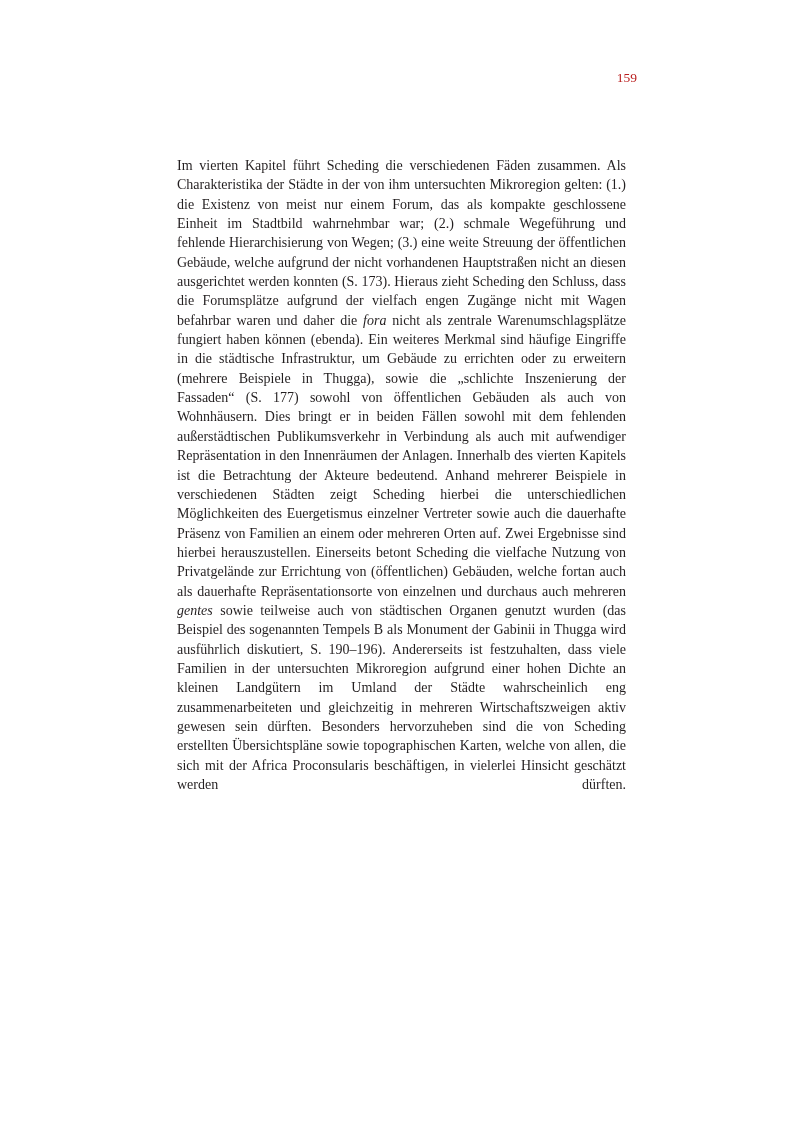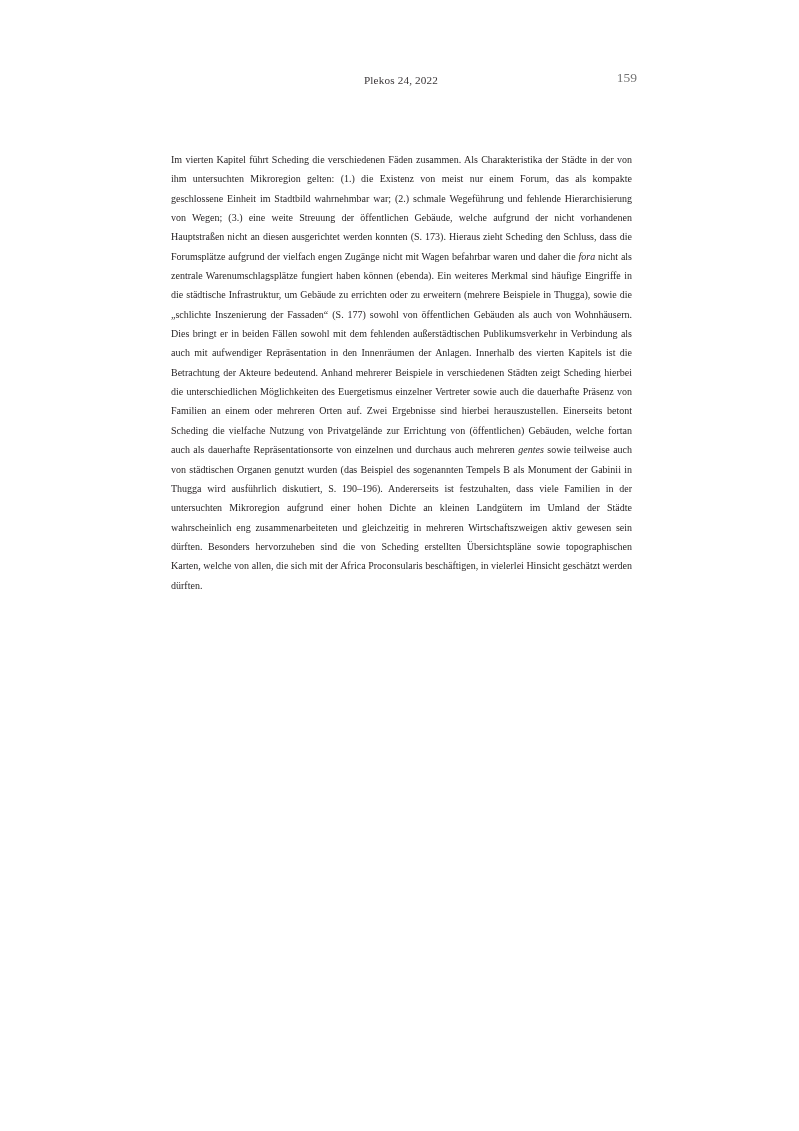--- a/index.html
+++ b/index.html
@@ -27,34 +27,34 @@
     letter-spacing: 0.15px;
     color: #3a3638;
   }
   .folio {
     position: absolute;
     top: 70px;
     left: 165px;
     width: 472px;
     text-align: right;
     font-size: 13.5px;
-    color: #737373;
+    color: #b91c1c;
   }
   
   .body-block {
     position: absolute;
     top: 144px;
     left: 165px;
     width: 473px;
   }
   .para {
-    margin: 6px;
+    margin: 12px;
     text-align: justify;
     text-justify: inter-word;
-    font-size: 10px;
+    font-size: 14px;
     line-height: 19.35px;
     color: #231f20;
     hyphens: manual;
     -webkit-hyphens: manual;
   }
   .para + .para {
     margin-top: 12px;
   }
   .para:last-child {
     text-align: justify;
@@ -67,21 +67,20 @@
   }
   em {
     font-style: italic;
   }
 </style>
 </head>
 <body>
 
 <div class="page">
 
-  <div class="running-head">Plekos 24, 2022</div>
 
   <div class="folio">159</div>
 
   <div class="body-block">
 
     <p class="para cut"><span>Im vierten Kapitel führt Scheding die verschiedenen Fäden zusammen. Als Charakteristika der Städte in der von ihm untersuchten Mikroregion gelten: (1.) die Existenz von meist nur einem Forum, das als kompakte geschlossene Einheit im Stadtbild wahrnehmbar war; (2.) schmale Wegeführung und fehlende Hierarchisierung von Wegen; (3.) eine weite Streuung der öffentlichen Gebäude, welche aufgrund der nicht vorhandenen Hauptstraßen nicht an diesen ausgerichtet werden konnten (S. 173). Hieraus zieht Scheding den Schluss, dass die Forumsplätze aufgrund der vielfach engen Zugänge nicht mit Wagen befahrbar waren und daher die </span><em>fora</em><span> nicht als zentrale Warenumschlagsplätze fungiert haben können (ebenda). Ein weiteres Merkmal sind häufige Eingriffe in die städtische Infrastruktur, um Gebäude zu errichten oder zu erweitern (mehrere Beispiele in Thugga), sowie die „schlichte Inszenierung der Fassaden“ (S. 177) sowohl von öffentlichen Gebäuden als auch von Wohnhäusern. Dies bringt er in beiden Fällen sowohl mit dem fehlenden außerstädtischen Publikumsverkehr in Verbindung als auch mit aufwendiger Repräsentation in den Innenräumen der Anlagen. Innerhalb des vierten Kapitels ist die Betrachtung der Akteure bedeutend. Anhand mehrerer Beispiele in verschiedenen Städten zeigt Scheding hierbei die unterschiedlichen Möglichkeiten des Euergetismus einzelner Vertreter sowie auch die dauerhafte Präsenz von Familien an einem oder mehreren Orten auf. Zwei Ergebnisse sind hierbei herauszustellen. Einerseits betont Scheding die vielfache Nutzung von Privatgelände zur Errichtung von (öffentlichen) Gebäuden, welche fortan auch als dauerhafte Repräsentationsorte von einzelnen und durchaus auch mehreren </span><em>gentes</em><span> sowie teilweise auch von städtischen Organen genutzt wurden (das Beispiel des sogenannten Tempels B als Monument der Gabinii in Thugga wird ausführlich diskutiert, S. 190–196). Andererseits ist festzuhalten, dass viele Familien in der untersuchten Mikroregion aufgrund einer hohen Dichte an kleinen Landgütern im Umland der Städte wahrscheinlich eng zusammenarbeiteten und gleichzeitig in mehreren Wirtschaftszweigen aktiv gewesen sein dürften. Besonders hervorzuheben sind die von Scheding erstellten Übersichtspläne sowie topographischen Karten, welche von allen, die sich mit der Africa Proconsularis beschäftigen, in vielerlei Hinsicht geschätzt werden dürften.</span></p>
 
 
   </div>
 

